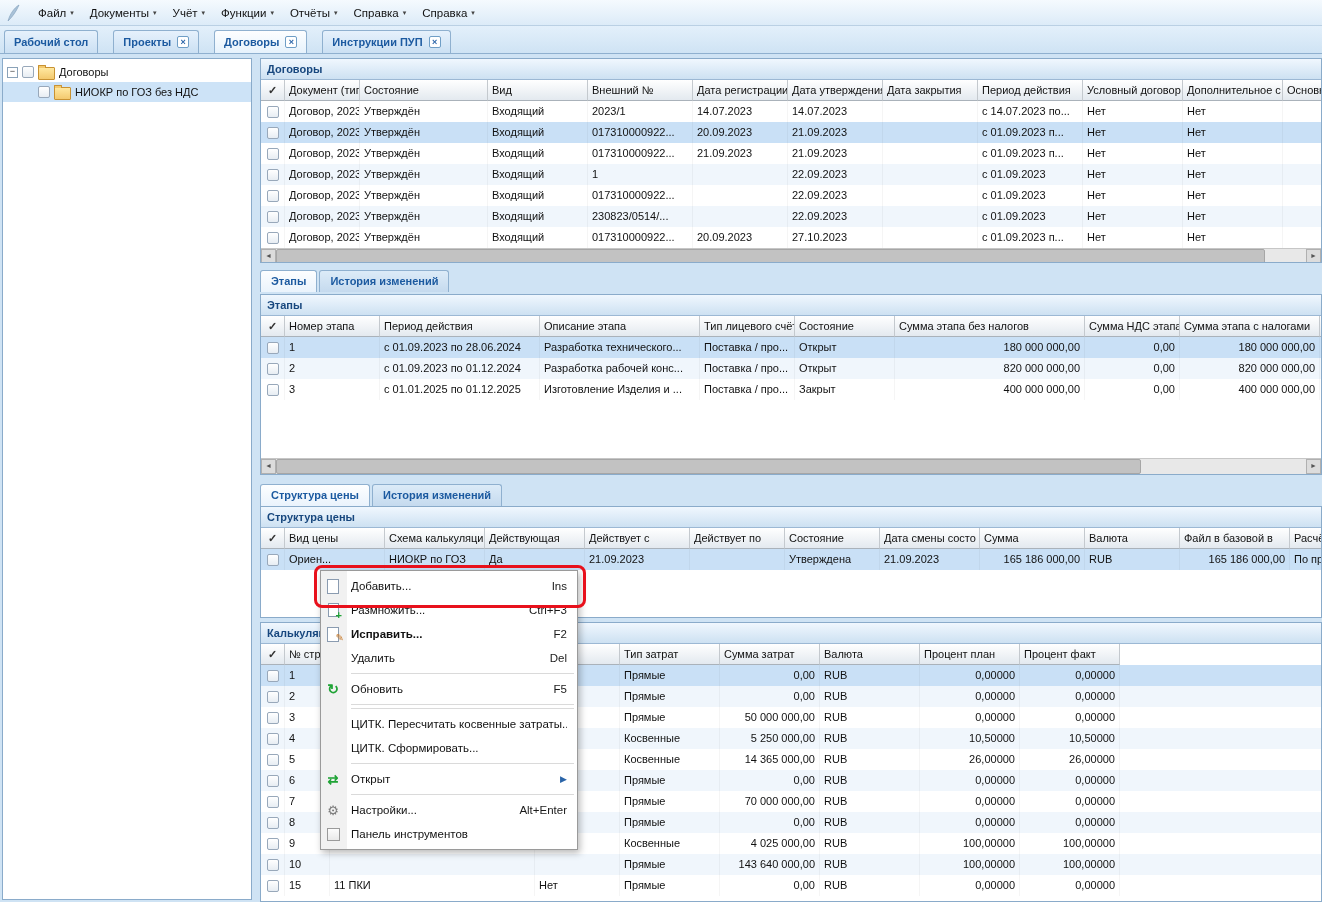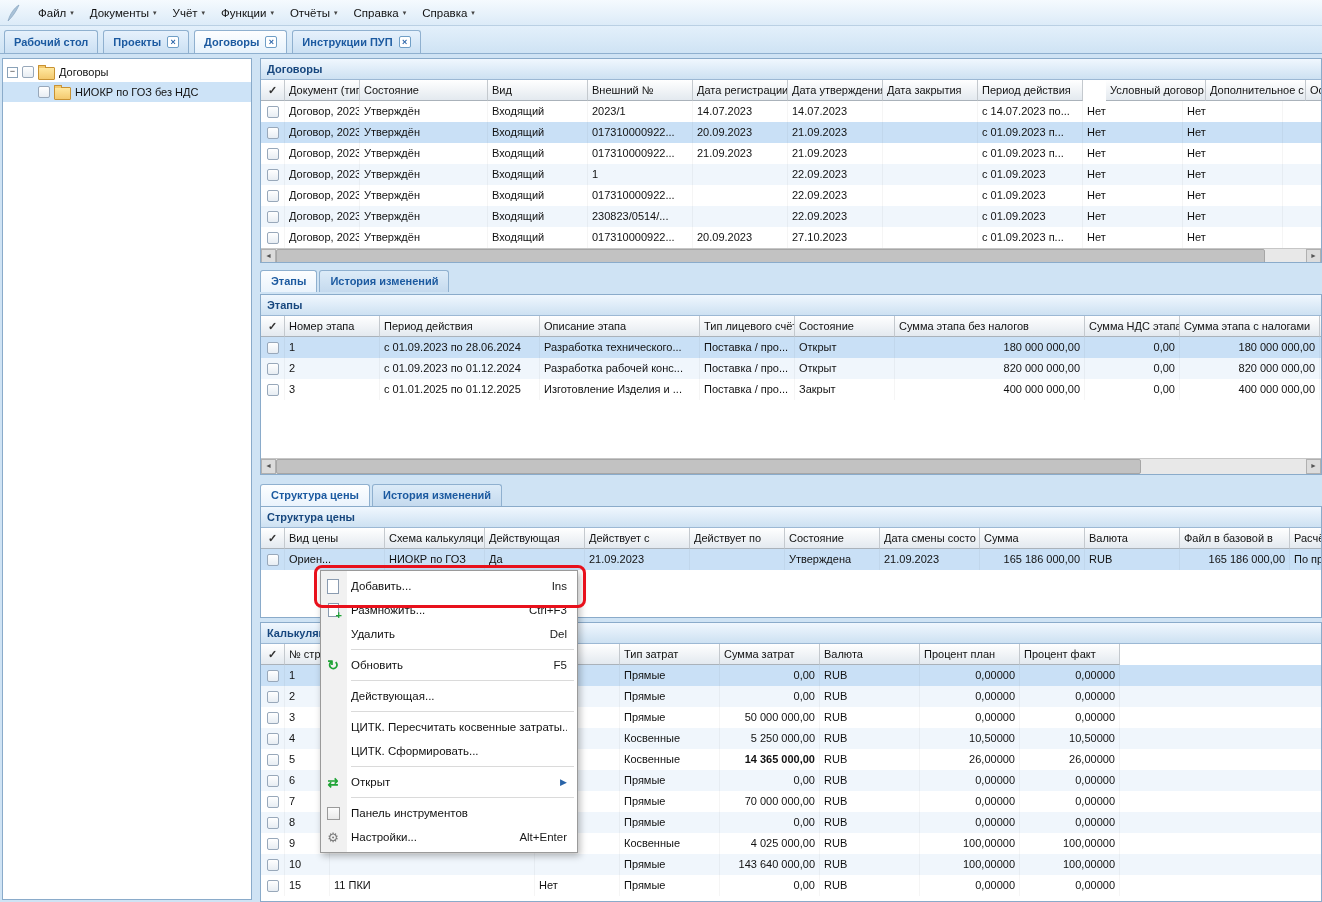--- a/index.html
+++ b/index.html
@@ -10,21 +10,21 @@
   .menubar{position:absolute;top:0;left:0;right:0;height:26px;
            background:linear-gradient(#f5fafe,#dcebf8);border-bottom:1px solid #bad0e4;
            display:flex;align-items:center;padding-left:6px;box-sizing:border-box;}
   .logo{margin-right:10px;display:flex;align-items:center;}
   .menu-item{display:flex;align-items:center;gap:4px;padding:3px 8px;font-size:11.5px;border-radius:2px;cursor:default;}
   .caret{font-size:7px;color:#444;}
 
   
   .tabbar{position:absolute;top:26px;left:0;right:0;height:28px;
           background:linear-gradient(#e3f0fb,#cfe3f4);border-bottom:1px solid #8fb0cf;
-          display:flex;align-items:flex-end;padding:0 0 0 4px;gap:5px;box-sizing:border-box;}
+          display:flex;align-items:flex-end;padding:0 0 0 4px;gap:15px;box-sizing:border-box;}
   .tab{height:23px;display:flex;align-items:center;gap:6px;padding:0 9px;
        background:linear-gradient(#e6f1fc,#cbe0f3);border:1px solid #8fb0cf;border-bottom:none;
        border-radius:3px 3px 0 0;font-weight:bold;color:#1c5aa0;box-sizing:border-box;}
   .tab.active{background:linear-gradient(#fdfeff,#e6f2fc);}
   .tab-close{width:12px;height:12px;border:1px solid #6f9ec6;background:#fff;color:#2a64a8;
              font-size:9px;line-height:10px;text-align:center;border-radius:2px;box-sizing:border-box;}
 
   
   .content{position:absolute;top:54px;left:0;right:0;bottom:0;background:#cfe3f4;}
   .left-panel{position:absolute;left:2px;top:4px;width:250px;bottom:2px;background:#fff;
@@ -201,21 +201,21 @@
             <div class="grid-head">
               <div class="hcell chk" style="width: 24px;">✓</div>
               <div class="hcell" style="width: 75px;">Документ (тип, №</div>
               <div class="hcell" style="width: 128px;">Состояние</div>
               <div class="hcell" style="width: 100px;">Вид</div>
               <div class="hcell" style="width: 105px;">Внешний №</div>
               <div class="hcell" style="width: 95px;">Дата регистрации</div>
               <div class="hcell" style="width: 95px;">Дата утверждения</div>
               <div class="hcell" style="width: 95px;">Дата закрытия</div>
               <div class="hcell" style="width: 105px;">Период действия</div>
-              <div class="hcell" style="width: 100px; margin-left: 23px;">Условный договор</div>
+              <div class="hcell" style="width: 100px;">Условный договор</div>
               <div class="hcell" style="width: 100px;">Дополнительное с</div>
               <div class="hcell" style="width: 62px;">Основн...</div>
             </div>
             <div class="grid-row">
               <div class="cell chk" style="width: 24px;">
                 <span class="checkbox"></span>
               </div>
               <div class="cell" style="width: 75px;">Договор, 2023/...</div>
               <div class="cell" style="width: 128px;">Утверждён</div>
               <div class="cell" style="width: 100px;">Входящий</div>
@@ -516,21 +516,21 @@
               <div class="cell num" style="width: 100px;">10,50000</div>
             </div>
             <div class="grid-row">
               <div class="cell chk" style="width: 24px;">
                 <span class="checkbox"></span>
               </div>
               <div class="cell" style="width: 45px;">5</div>
               <div class="cell" style="width: 205px;"></div>
               <div class="cell" style="width: 85px;"></div>
               <div class="cell" style="width: 100px;">Косвенные</div>
-              <div class="cell num" style="width: 100px; font-weight: bold;">14 365 000,00</div>
+              <div class="cell num" style="width: 100px;">14 365 000,00</div>
               <div class="cell" style="width: 100px;">RUB</div>
               <div class="cell num" style="width: 100px;">26,00000</div>
               <div class="cell num" style="width: 100px;">26,00000</div>
             </div>
             <div class="grid-row alt">
               <div class="cell chk" style="width: 24px;">
                 <span class="checkbox"></span>
               </div>
               <div class="cell" style="width: 45px;">6</div>
               <div class="cell" style="width: 205px;"></div>
@@ -617,57 +617,58 @@
       <div class="cm-item">
         <span class="cm-icon add-document-icon"></span>
         <span class="cm-label">Добавить...</span>
         <span class="cm-shortcut">Ins</span>
       </div>
       <div class="cm-item">
         <span class="cm-icon copy-icon"></span>
         <span class="cm-label">Размножить...</span>
         <span class="cm-shortcut">Ctrl+F3</span>
       </div>
+      <div class="cm-item bold">
+        <span class="cm-icon edit-icon"></span>
+        <span class="cm-label">Исправить...</span>
+        <span class="cm-shortcut">F2</span>
+      </div>
       <div class="cm-item">
         <span class="cm-icon"></span>
         <span class="cm-label">Удалить</span>
         <span class="cm-shortcut">Del</span>
       </div>
       <div class="cm-sep"></div>
       <div class="cm-item">
         <span class="cm-icon refresh-icon"></span>
         <span class="cm-label">Обновить</span>
         <span class="cm-shortcut">F5</span>
       </div>
       <div class="cm-sep"></div>
-      <div class="cm-item">
-        <span class="cm-icon"></span>
-        <span class="cm-label">Действующая...</span>
-      </div>
       <div class="cm-sep"></div>
       <div class="cm-item">
         <span class="cm-icon"></span>
         <span class="cm-label">ЦИТК. Пересчитать косвенные затраты...</span>
       </div>
       <div class="cm-item">
         <span class="cm-icon"></span>
         <span class="cm-label">ЦИТК. Сформировать...</span>
       </div>
       <div class="cm-sep"></div>
       <div class="cm-item">
         <span class="cm-icon exchange-icon"></span>
         <span class="cm-label">Открыт</span>
         <span class="cm-arrow">▶</span>
       </div>
       <div class="cm-sep"></div>
       <div class="cm-item">
-        <span class="cm-icon toolbar-icon"></span>
-        <span class="cm-label">Панель инструментов</span>
-      </div>
-      <div class="cm-item">
         <span class="cm-icon settings-icon"></span>
         <span class="cm-label">Настройки...</span>
         <span class="cm-shortcut">Alt+Enter</span>
       </div>
+      <div class="cm-item">
+        <span class="cm-icon toolbar-icon"></span>
+        <span class="cm-label">Панель инструментов</span>
+      </div>
     </div>
   <div class="annotation" style="border-color: rgb(232, 17, 28);"></div>
 
 </div>
 
 </body></html>

